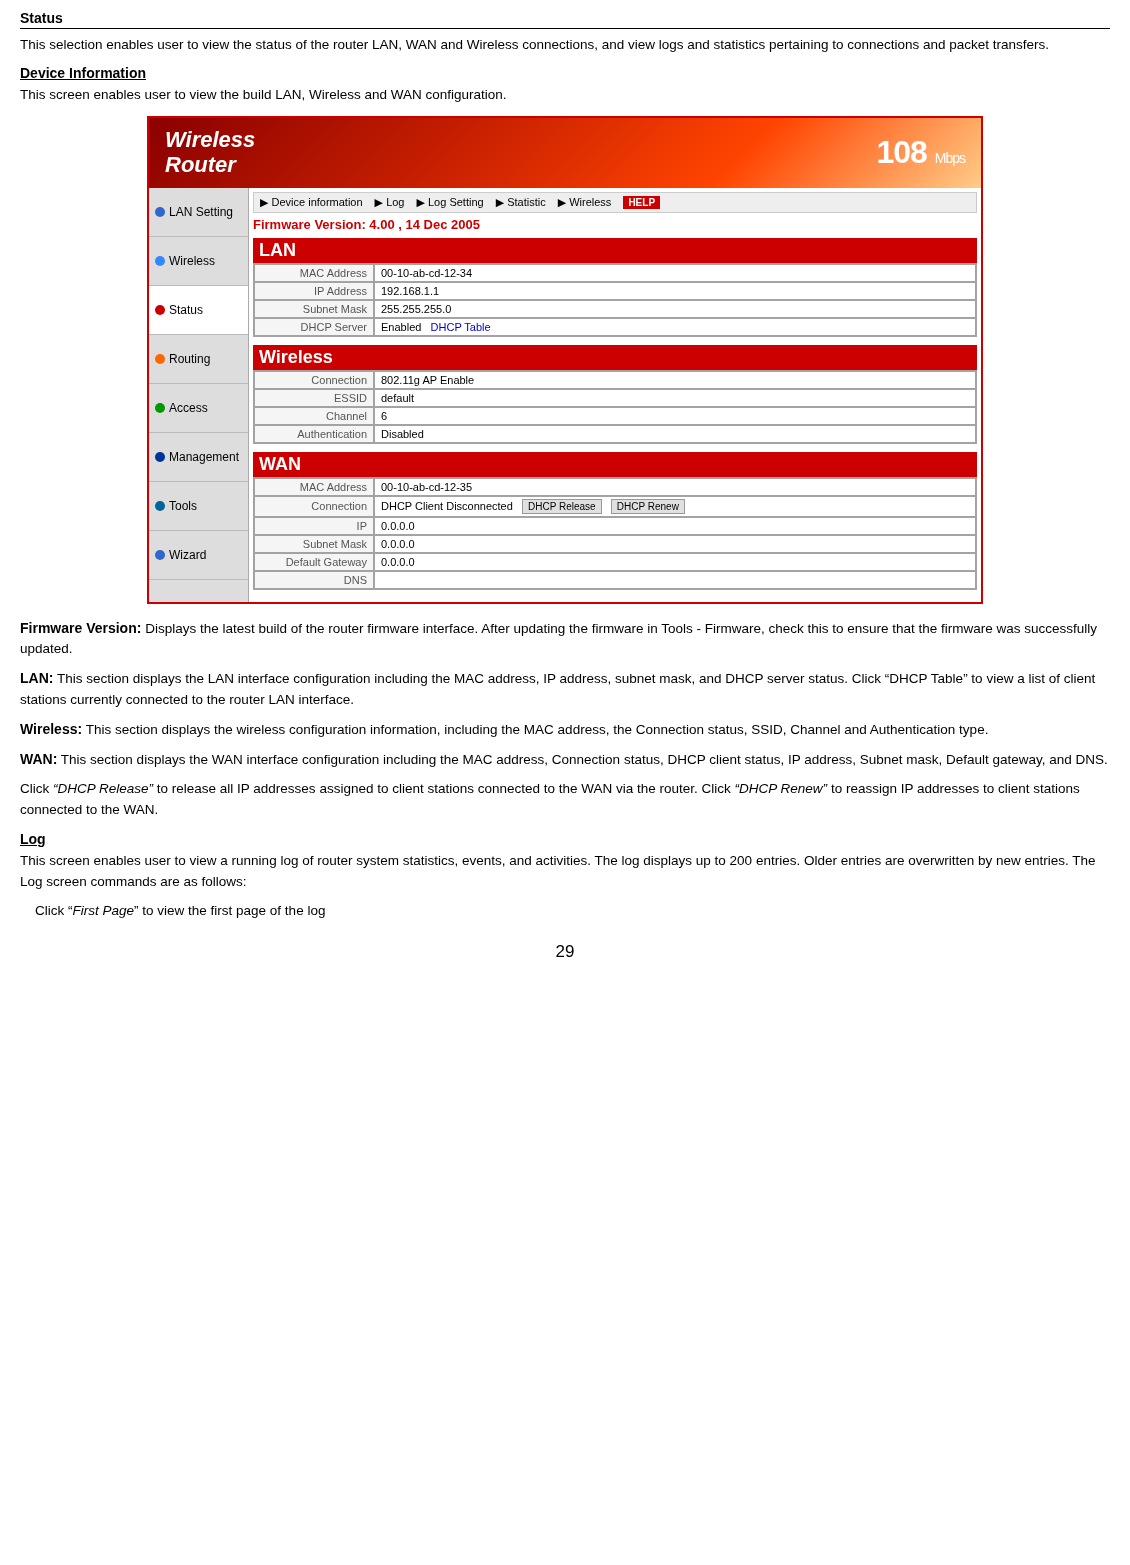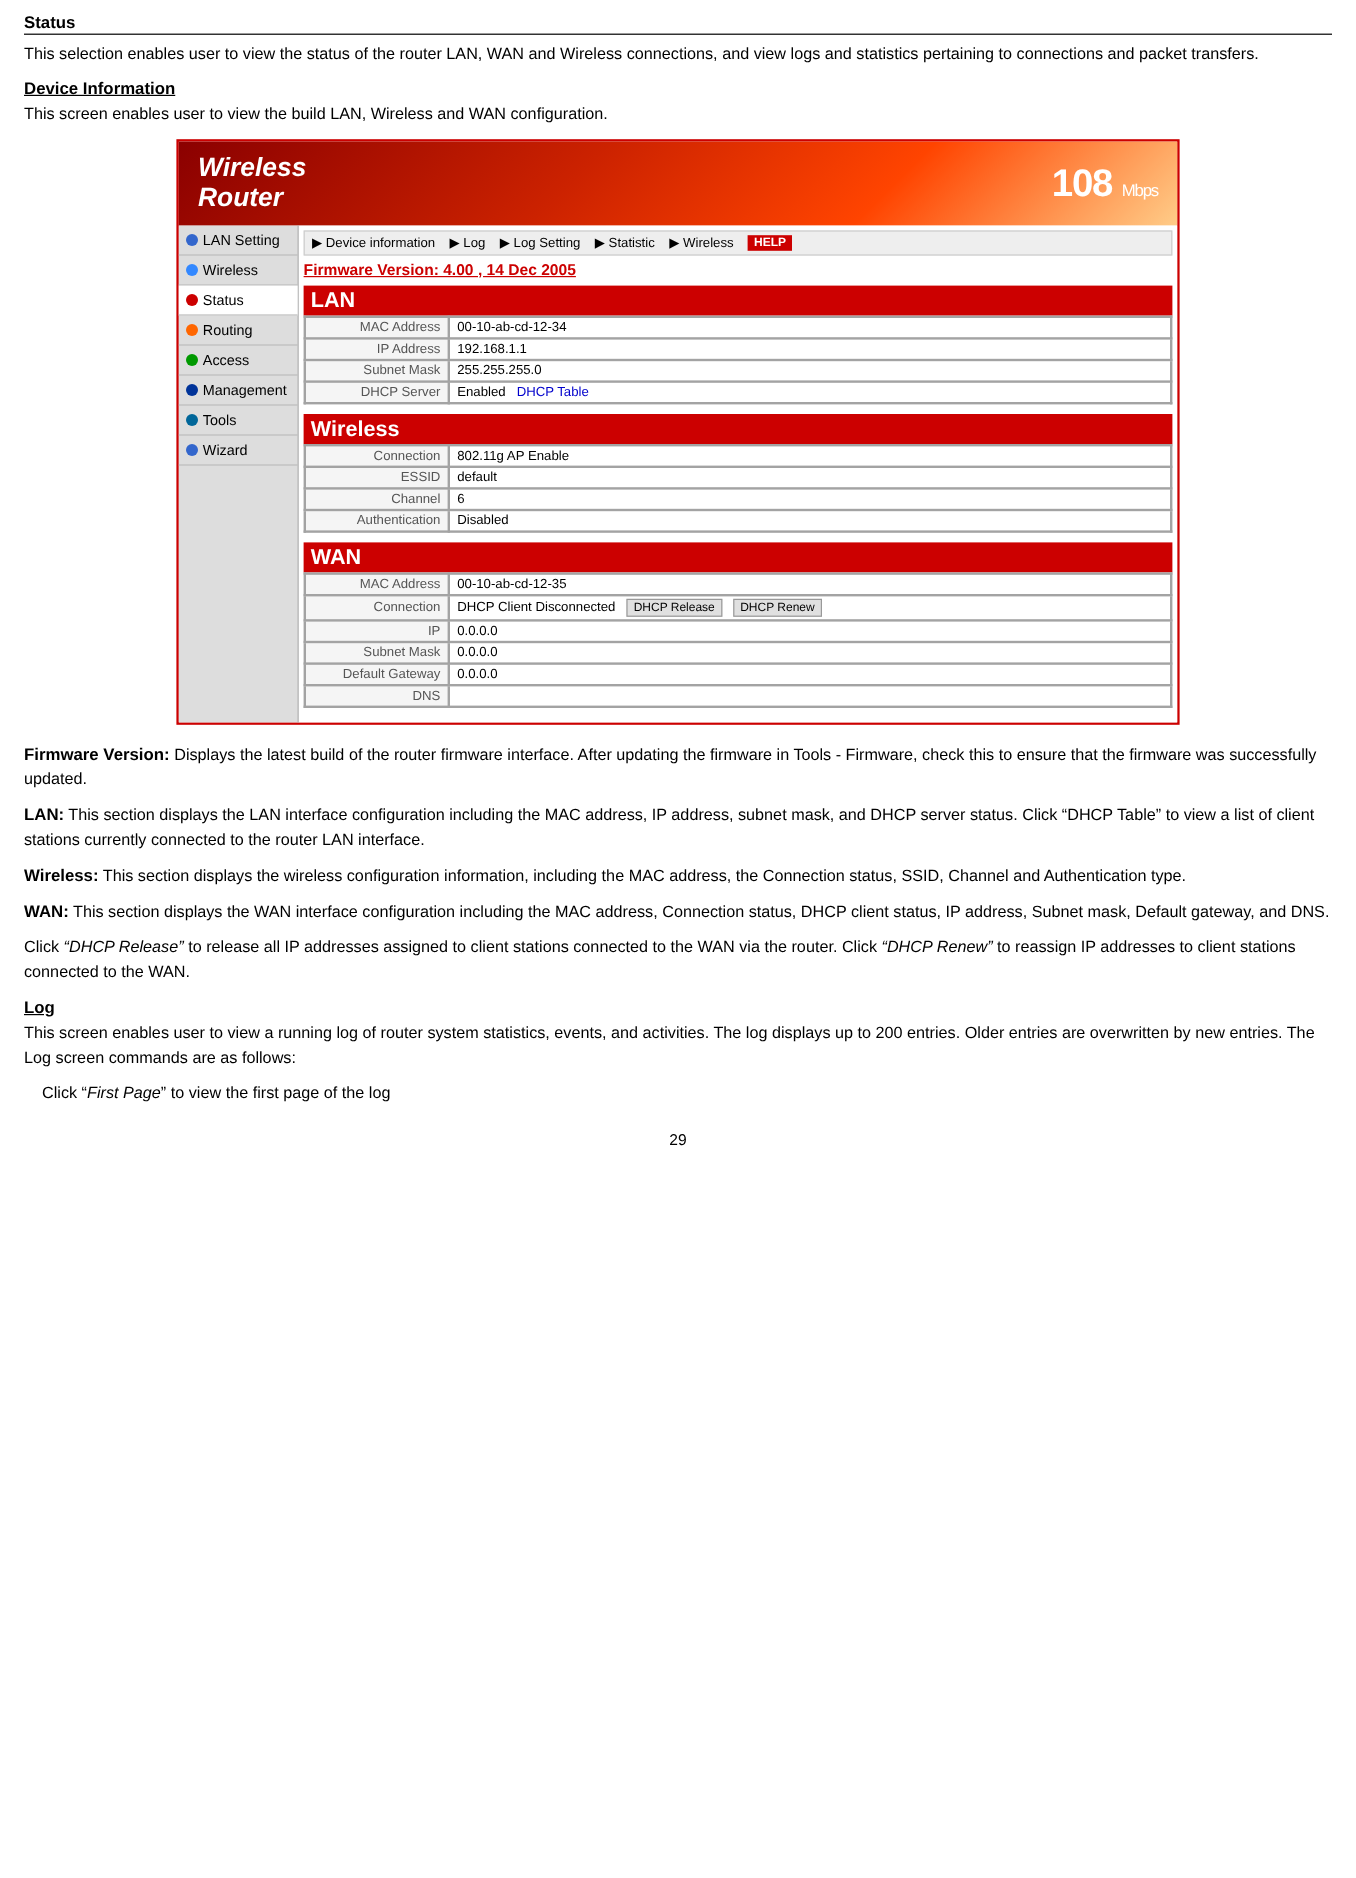--- a/index.html
+++ b/index.html
@@ -87,21 +87,21 @@
     .router-sidebar {
       width: 100px;
       background: #ddd;
       border-right: 1px solid #aaa;
       flex-shrink: 0;
     }
 
     .sidebar-item {
       display: flex;
       align-items: center;
-      padding: 5px 6px;
+      padding: 17px 6px;
       font-size: 12px;
       cursor: pointer;
       border-bottom: 1px solid #bbb;
       gap: 4px;
     }
 
     .sidebar-item.active {
       background: #fff;
     }
 
@@ -142,21 +142,20 @@
 
     .nav-bar span::before {
       content: "▶ ";
     }
 
     .fw-version {
       color: #cc0000;
       font-weight: bold;
       font-size: 13px;
       margin-bottom: 6px;
-      text-decoration: underline;
     }
 
     .info-section {
       margin-bottom: 8px;
     }
 
     .info-section-title {
       background: #cc0000;
       color: #fff;
       font-weight: bold;
@@ -212,21 +211,21 @@
       font-style: italic;
     }
 
     .log-section {
       margin-top: 10px;
     }
 
     .page-num {
       text-align: center;
       margin-top: 20px;
-      font-size: 13px;
+      font-size: 17px;
     }
 
     .help-btn {
       background: #cc0000;
       color: #fff;
       font-size: 10px;
       padding: 1px 5px;
       font-weight: bold;
       border: none;
     }

